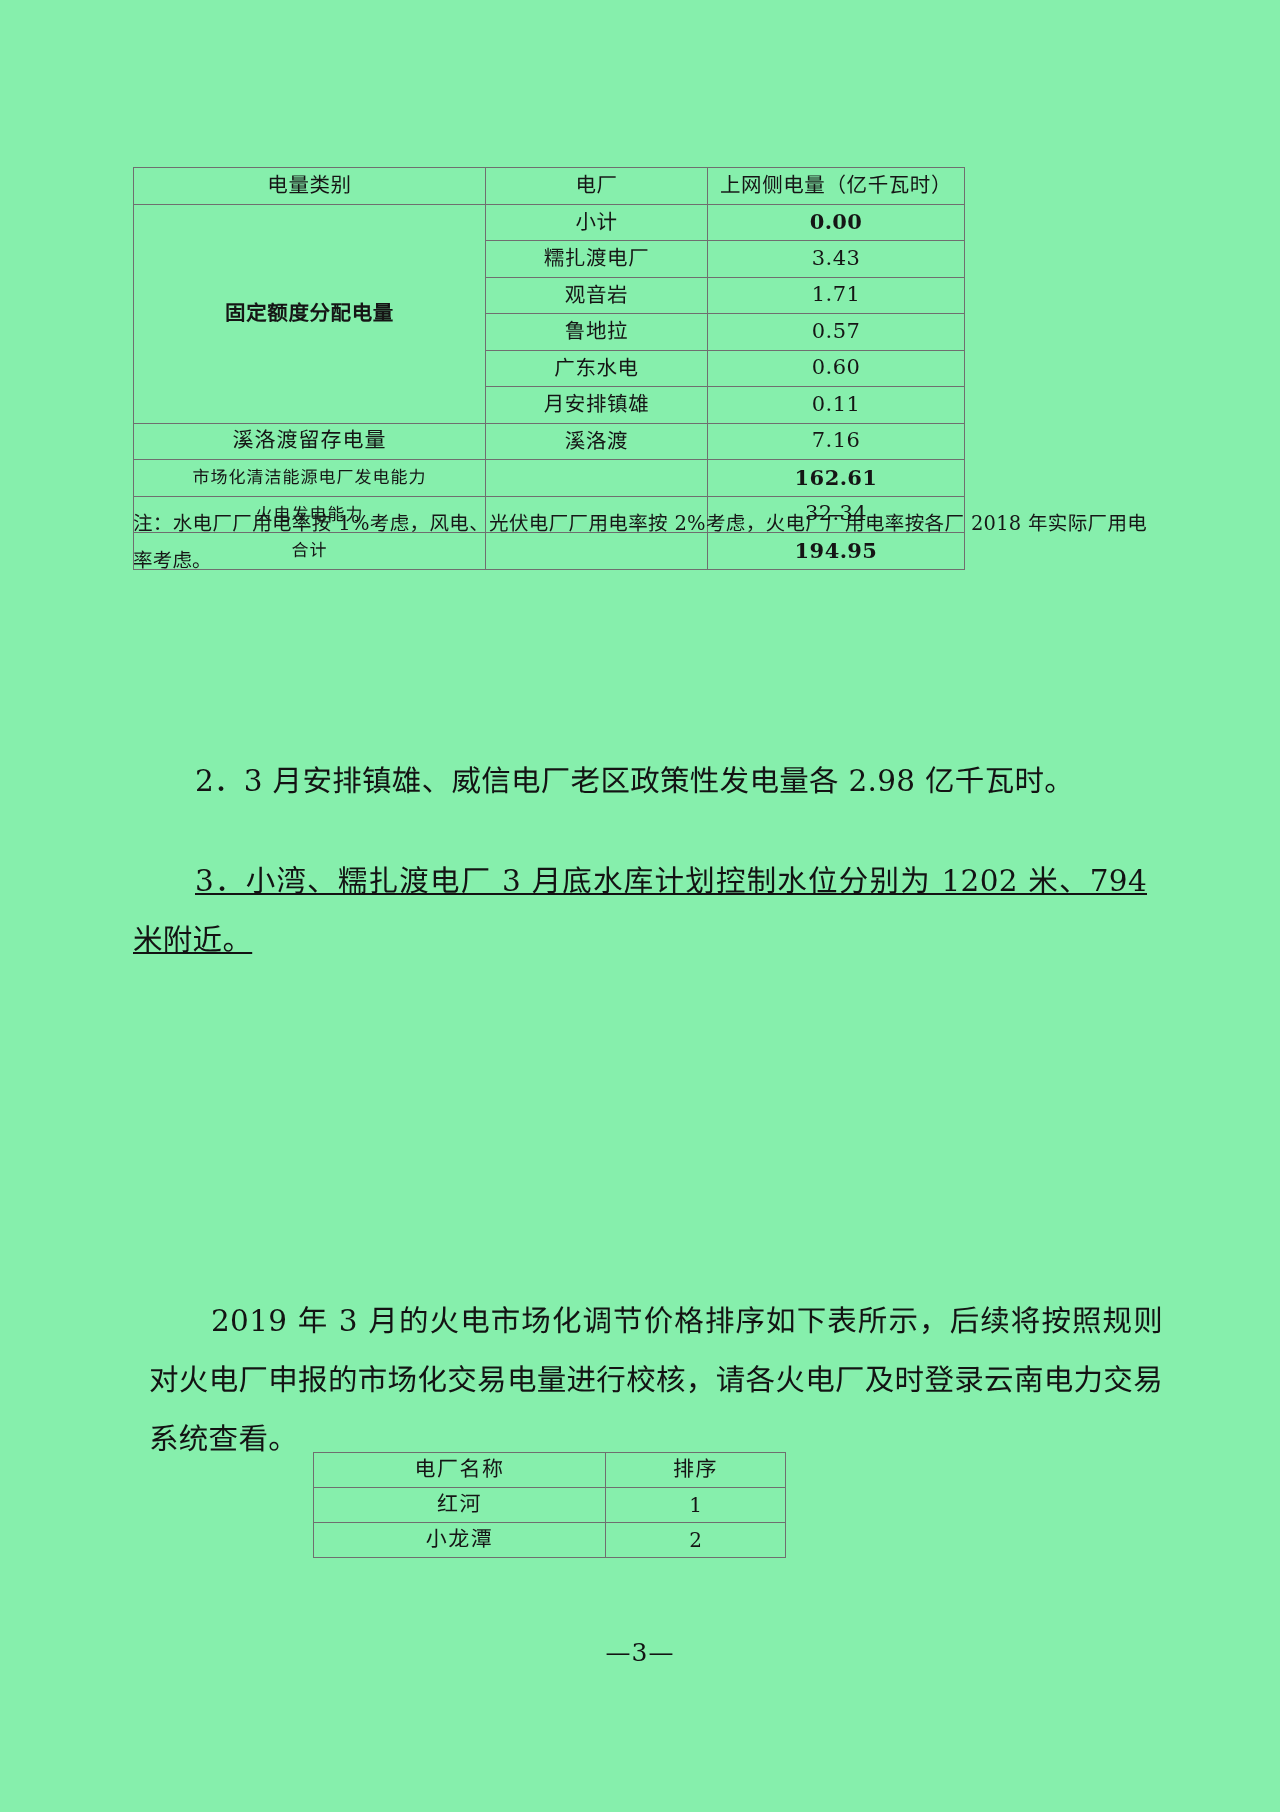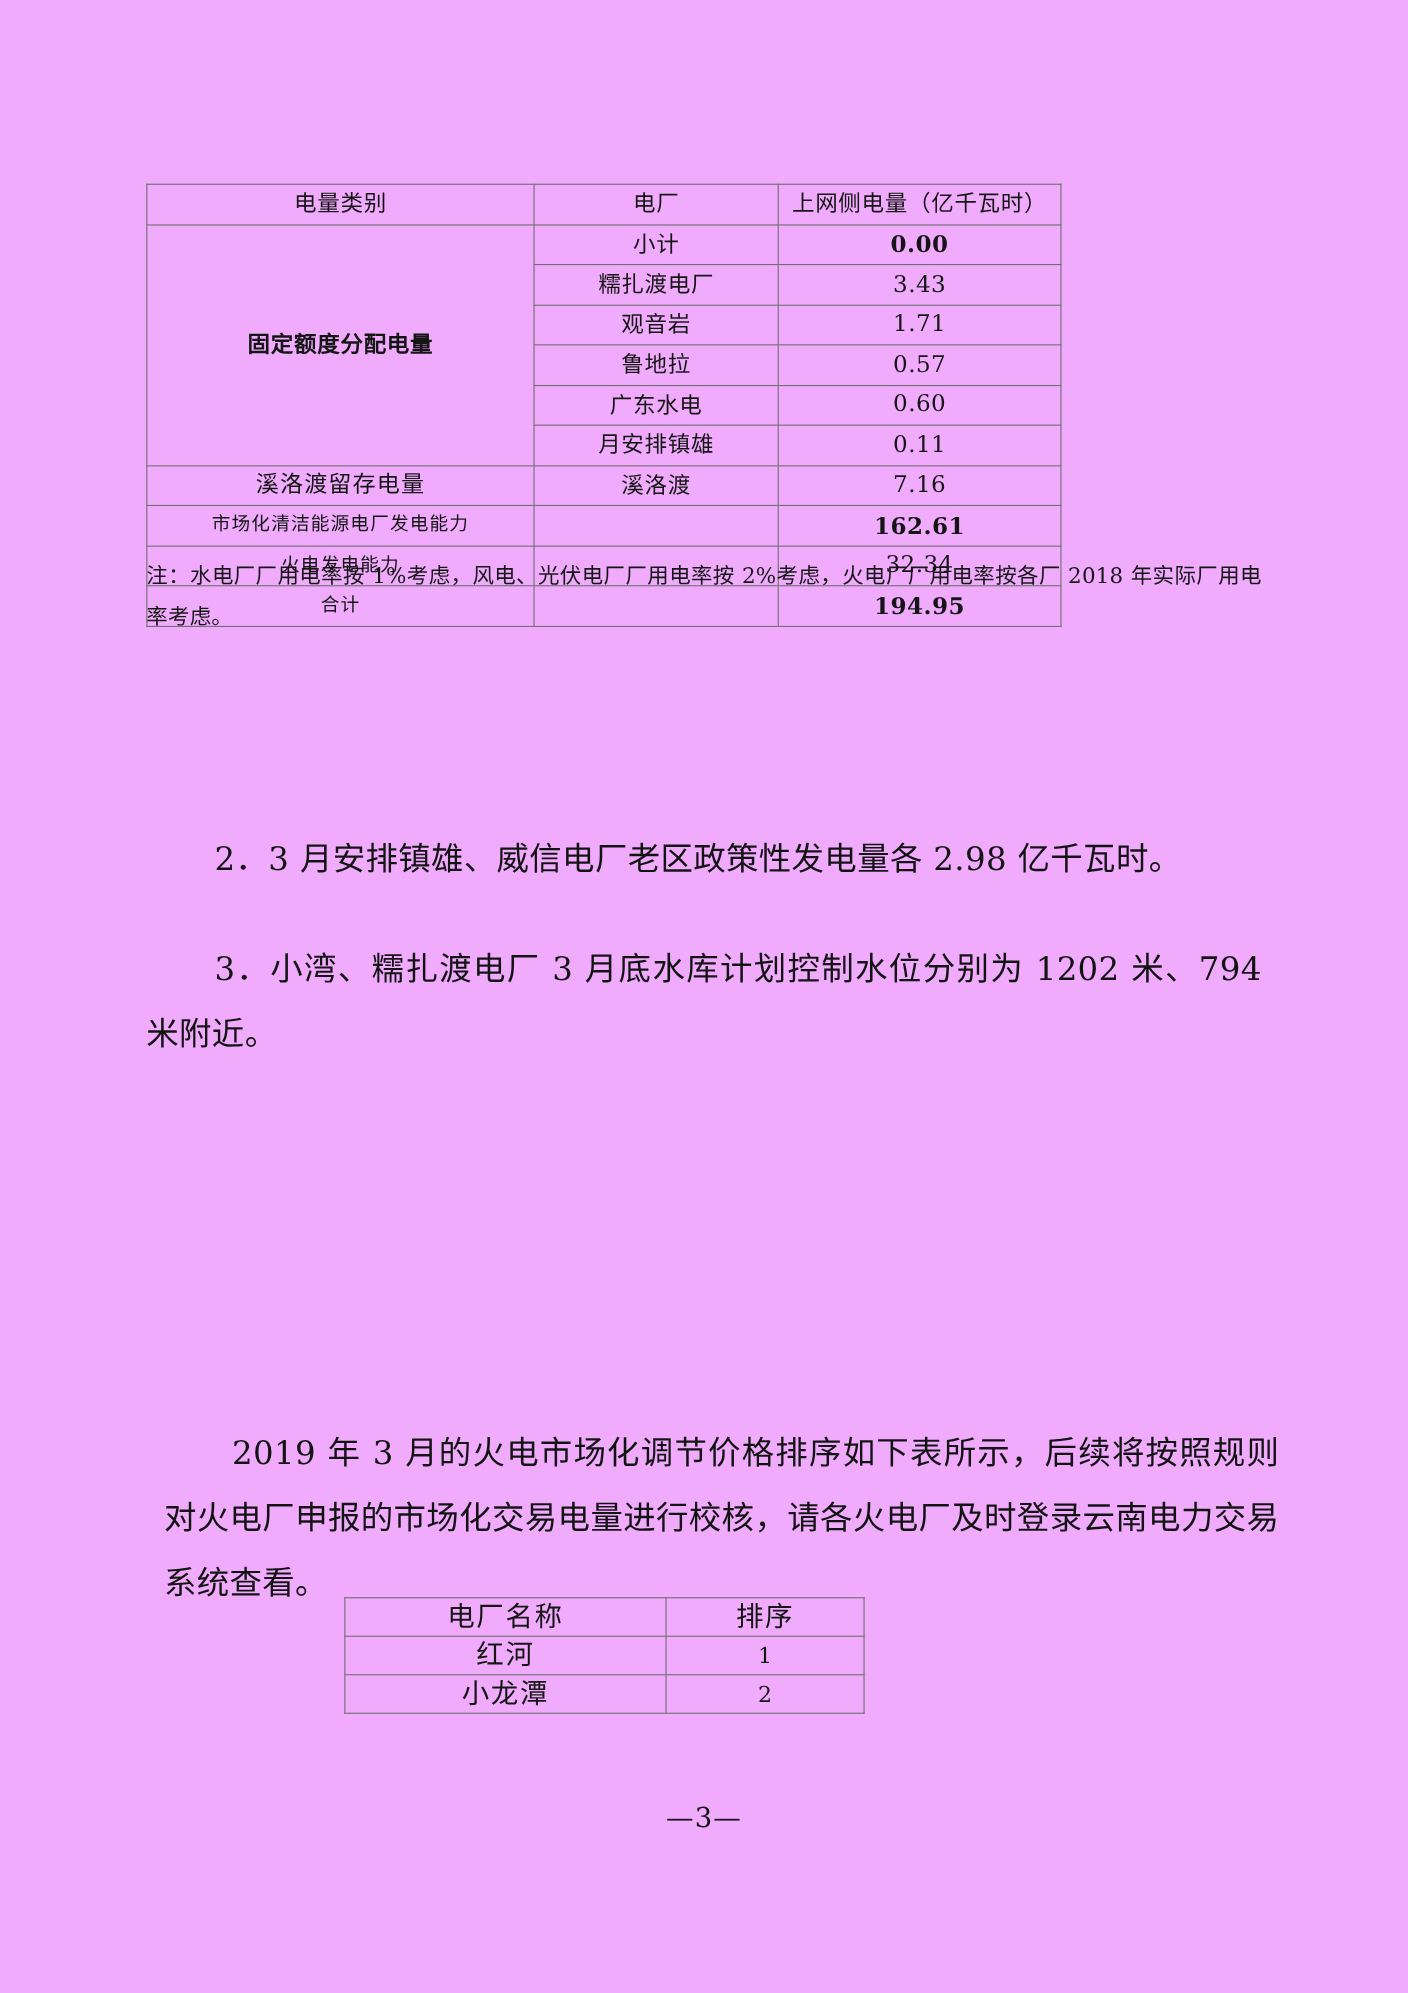--- a/index.html
+++ b/index.html
@@ -14,21 +14,21 @@
     position: relative;
     font-family: "DejaVu Serif", "Liberation Serif", serif;
     color: #1a1a1a;
     overflow: hidden;
   }
 
   
   .page {
     position: absolute;
     inset: 0;
-    background: #f0abfc;
+    background: #86efac;
   }
 
   .page-inner {
     position: absolute;
     left: 133px;
     top: 0;
     width: 1018px;
     height: 1812px;
   }
 
@@ -92,34 +92,34 @@
     width: 1014px;
     font-size: 29.5px;
     line-height: 2.0;
     text-align: justify;
     text-justify: inter-ideograph;
     text-indent: 62px;
     color: #131313;
     letter-spacing: 0.3px;
   }
   #para-2 { top: 722px; }
-  #para-3 { top: 822px; }
+  #para-3 { top: 822px; text-decoration: underline; }
   #para-4 { top: 956px; }
   #para-5 { top: 1262px; margin-left: 16px; }
 
   
   #rank-table {
     position: absolute;
     left: 180px;
     top: 1452px;
     width: 472px;
   }
   #rank-table td, #rank-table th {
     height: 34px;
-    font-size: 25px;
+    font-size: 21px;
     letter-spacing: 1.5px;
   }
   #rank-table .col-name { width: 292px; }
   #rank-table .col-rank { width: 180px; }
   #rank-table .num { letter-spacing: 0; font-size: 20px; }
 
   
   #page-footer {
     position: absolute;
     left: 0;

